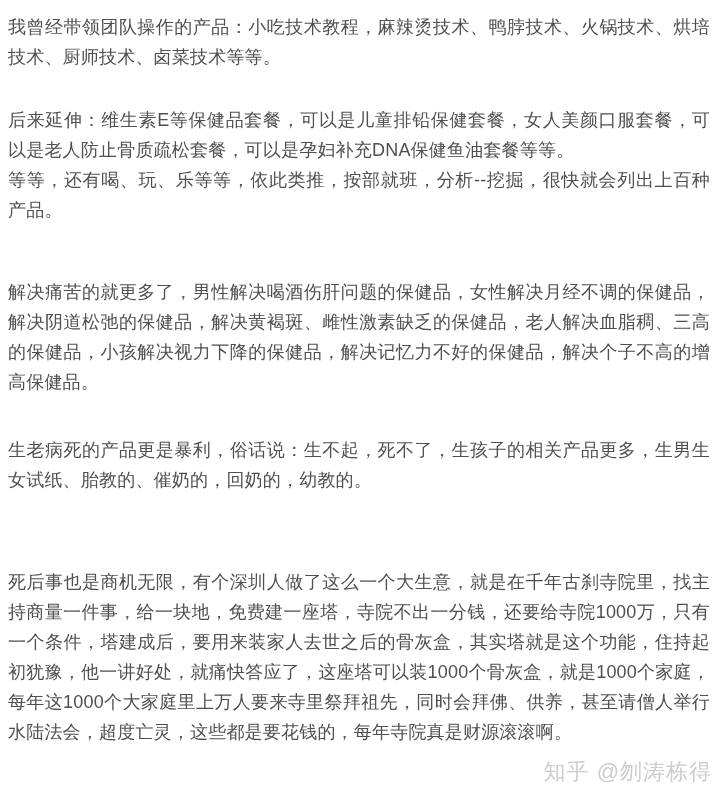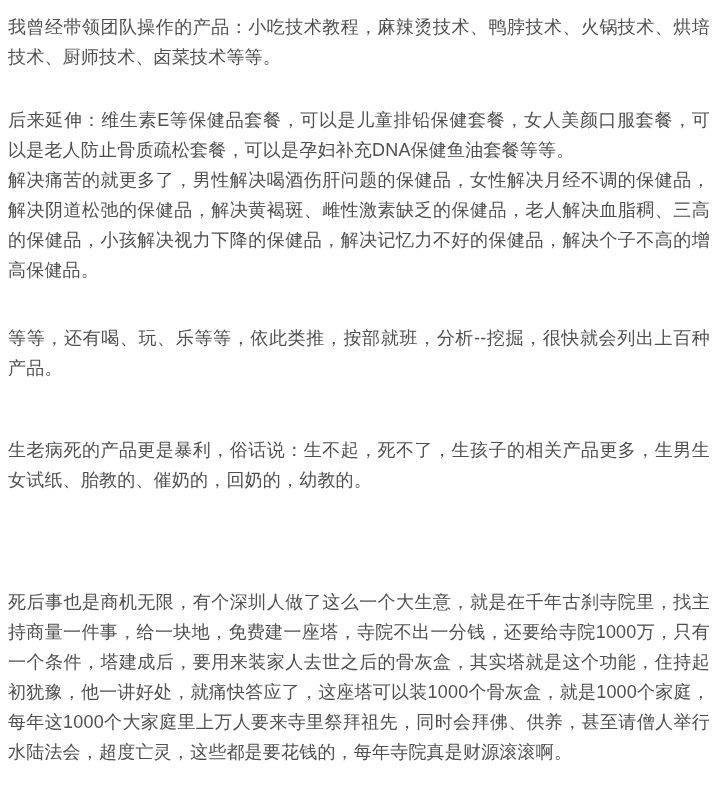--- a/index.html
+++ b/index.html
@@ -21,38 +21,39 @@
     line-height: 30px;
     color: #4f4f4f;
     text-align: justify;
     text-justify: inter-ideograph;
     letter-spacing: 0.2px;
   }
   .para.gap-a { margin-bottom: 33px; }
   .para.gap-b { }
   .para.gap-c { margin-bottom: 38px; }
   .para.gap-d { margin-bottom: 52px; }
-  .para.gap-e { margin-bottom: 92px; }
+  .para.gap-e { margin-bottom: 72px; }
   .para.gap-none { margin-bottom: 16px; }
   .watermark {
     position: absolute;
     top: 757px;
     right: 8px;
     font-size: 22px;
     letter-spacing: 1px;
     color: #cccccc;
     text-shadow: 1px 1px 0 #ffffff;
     white-space: nowrap;
     user-select: none;
   }
 </style>
 </head>
 <body>
 
 <main class="article">
   <p class="para gap-a">我曾经带领团队操作的产品：小吃技术教程，麻辣烫技术、鸭脖技术、火锅技术、烘培技术、厨师技术、卤菜技术等等。</p>
   <p class="para gap-b">后来延伸：维生素E等保健品套餐，可以是儿童排铅保健套餐，女人美颜口服套餐，可以是老人防止骨质疏松套餐，可以是孕妇补充DNA保健鱼油套餐等等。</p>
+  <p class="para gap-d">等等，还有喝、玩、乐等等，依此类推，按部就班，分析--挖掘，很快就会列出上百种产品。</p>
   <p class="para gap-c">解决痛苦的就更多了，男性解决喝酒伤肝问题的保健品，女性解决月经不调的保健品，解决阴道松弛的保健品，解决黄褐斑、雌性激素缺乏的保健品，老人解决血脂稠、三高的保健品，小孩解决视力下降的保健品，解决记忆力不好的保健品，解决个子不高的增高保健品。</p>
-  <p class="para gap-d">等等，还有喝、玩、乐等等，依此类推，按部就班，分析--挖掘，很快就会列出上百种产品。</p>
   <p class="para gap-e">生老病死的产品更是暴利，俗话说：生不起，死不了，生孩子的相关产品更多，生男生女试纸、胎教的、催奶的，回奶的，幼教的。</p>
   <p class="para gap-none">死后事也是商机无限，有个深圳人做了这么一个大生意，就是在千年古刹寺院里，找主持商量一件事，给一块地，免费建一座塔，寺院不出一分钱，还要给寺院1000万，只有一个条件，塔建成后，要用来装家人去世之后的骨灰盒，其实塔就是这个功能，住持起初犹豫，他一讲好处，就痛快答应了，这座塔可以装1000个骨灰盒，就是1000个家庭，每年这1000个大家庭里上万人要来寺里祭拜祖先，同时会拜佛、供养，甚至请僧人举行水陆法会，超度亡灵，这些都是要花钱的，每年寺院真是财源滚滚啊。</p>
 
+  <div class="watermark">知乎 @刎涛栋得</div>
 </main>
 
 </body></html>

